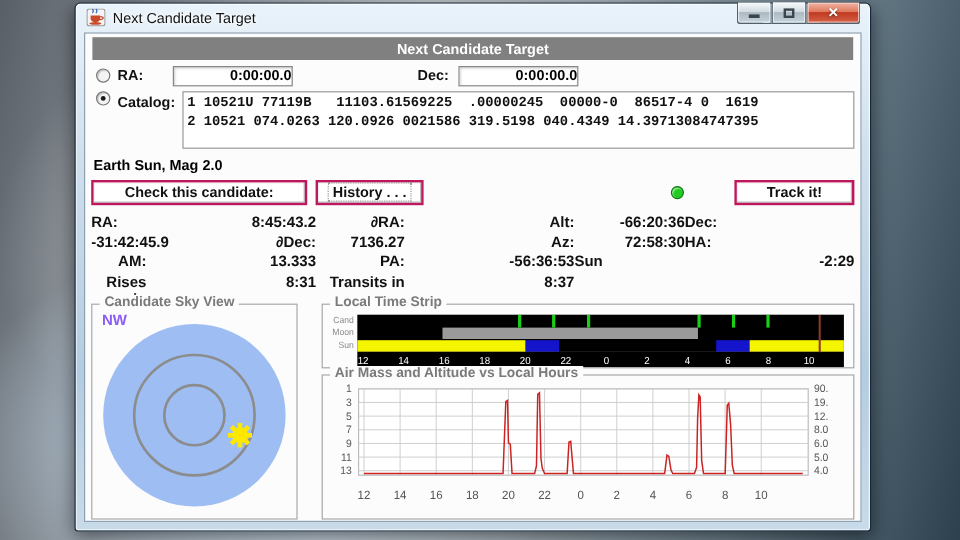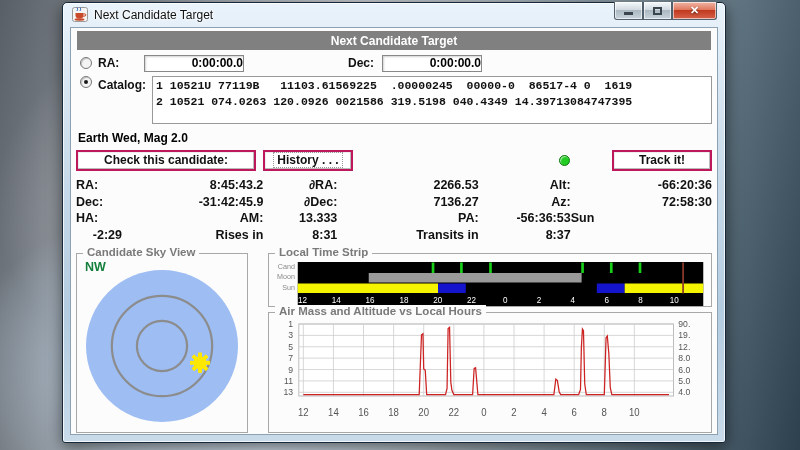--- a/index.html
+++ b/index.html
@@ -71,21 +71,21 @@
   .stats-grid { display:grid; grid-template-columns:46px 1fr 74px 1fr 92px 1fr;
     margin-top:7px; font-size:12.5px; font-weight:bold; color:#111; grid-auto-rows:16.5px; }
   .stats-grid .lab-l { text-align:left; }
   .stats-grid .lab-r { text-align:right; }
   .stats-grid .val { text-align:right; }
   .bottom { display:flex; margin-top:9px; height:180px; gap:20px; }
   .titled { border:1px solid #a8a8a8; position:relative; background:#fcfcfc; }
   .ptitle { position:absolute; top:-8px; left:6px; background:#fcfcfc; padding:0 4px;
     font-size:11.5px; font-weight:bold; color:#7a7a7a; white-space:nowrap; }
   .sky-panel { width:172px; height:180px; flex:none; }
-  .nw-label { position:absolute; left:8px; top:6px; font-weight:bold; font-size:12.5px; color:#15803d; }
+  .nw-label { position:absolute; left:8px; top:6px; font-weight:bold; font-size:12.5px; color:#8b5cf6; }
   .right-col { flex:1; display:flex; flex-direction:column; gap:5px; min-width:0; }
   .strip-panel { height:54px; flex:none; padding:8px 2px 0 2px;text-align:right; }
   .chart-panel { flex:1; padding:7px 1px 0 1px; }
   svg { display:block; }
 </style>
 </head>
 <body>
 
 <div class="desktop">
   <div class="window">
@@ -128,36 +128,35 @@
         <span class="blabel dec-label">Dec:</span>
         <span class="tfield">0:00:00.0</span>
       </div>
 
       <div class="catalog-row">
         <span class="radio selected"></span>
         <span class="blabel catalog-label">Catalog:</span>
         <div class="tle-box"><div>1 10521U 77119B   11103.61569225  .00000245  00000-0  86517-4 0  1619</div><div>2 10521 074.0263 120.0926 0021586 319.5198 040.4349 14.39713084747395</div></div>
       </div>
 
-      <div class="summary">Earth Wed, Mag 2.0</div>
+      <div class="summary">Earth Sun, Mag 2.0</div>
 
       <div class="btn-row">
         <span class="jbutton btn-check">Check this candidate:</span>
         <span class="jbutton btn-history">
             <span class="focus-inner">History . . .</span>
           </span>
         <span class="status-dot"></span>
         <span class="jbutton btn-track">Track it!</span>
       </div>
 
       <div class="stats-grid">
         <span class="lab-l">RA:</span>
         <span class="val">8:45:43.2</span>
         <span class="lab-r">∂RA:</span>
-        <span class="val">2266.53</span>
         <span class="lab-r">Alt:</span>
         <span class="val">-66:20:36</span>
 
         <span class="lab-l">Dec:</span>
         <span class="val">-31:42:45.9</span>
         <span class="lab-r">∂Dec:</span>
         <span class="val">7136.27</span>
         <span class="lab-r">Az:</span>
         <span class="val">72:58:30</span>
 

